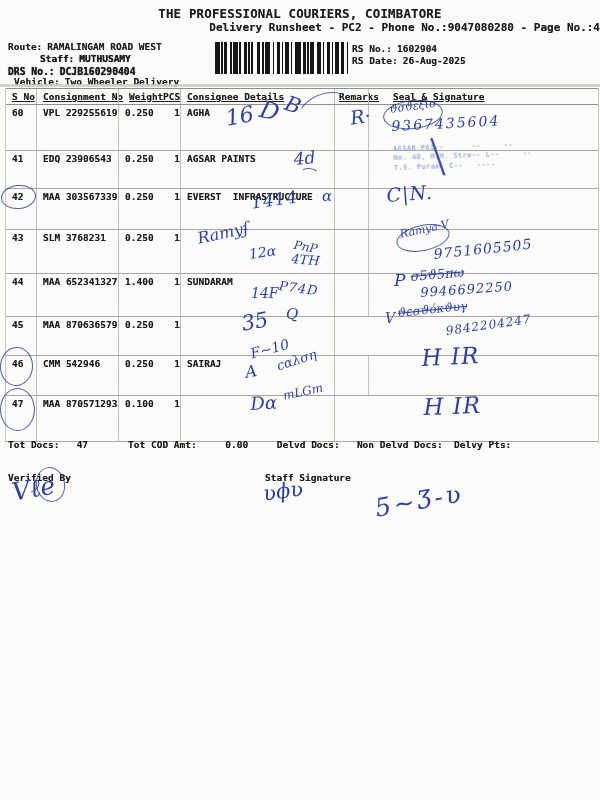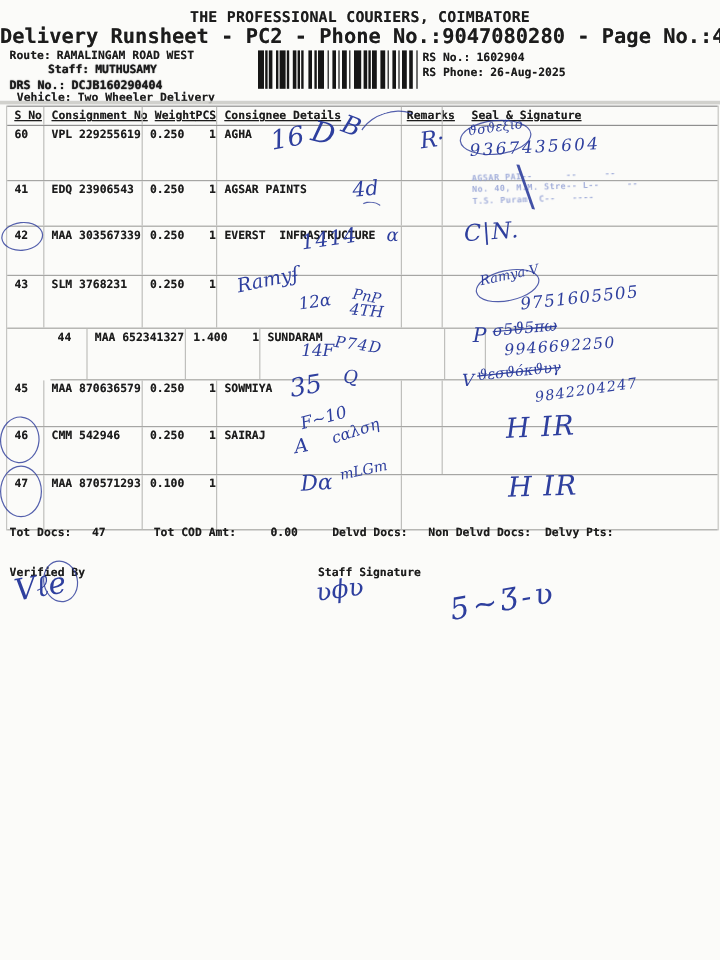--- a/index.html
+++ b/index.html
@@ -5,21 +5,21 @@
   html,body{margin:0;padding:0;}
   .sheet{
     position:relative;width:600px;height:800px;overflow:hidden;
     background:#fbfbf9;
     font-family:"DejaVu Sans Mono","Liberation Mono",monospace;
     color:#1c1c1c;
   }
   .printed{position:absolute;font-weight:bold;white-space:pre;
     text-shadow:0 0 .5px rgba(20,20,20,.55);}
   .title{top:6px;left:0;width:100%;text-align:center;font-size:12.4px;letter-spacing:.2px;}
-  .subtitle{top:21px;left:0;width:100%;text-align:right;font-size:17px;}
+  .subtitle{top:21px;left:0;width:100%;text-align:right;font-size:11px;}
   .m-route{top:41px;left:8px;font-size:9.5px;}
   .m-staff{top:53px;left:8px;font-size:9.5px;text-shadow:0 0 .9px #111;margin-left:32px;}
   .m-drs{top:66px;left:8px;font-size:9.7px;text-shadow:0 0 1px #000;}
   .m-vehicle{top:76px;left:14px;font-size:9.5px;}
   .m-rsno{top:43px;left:352px;font-size:9.5px;}
   .m-rsdate{top:55px;left:352px;font-size:9.5px;}
   .label-gap{margin-right:5px;}
   .gray-band{position:absolute;top:84px;left:0;width:600px;height:2.5px;background:#c9c9c6;opacity:.85;}
   .barcode{position:absolute;top:42px;left:215px;width:135px;height:32px;display:flex;align-items:stretch;}
   .barcode span{display:block;height:100%;}
@@ -58,21 +58,21 @@
 <div class="sheet">
 
   <div class="printed title">THE PROFESSIONAL COURIERS, COIMBATORE</div>
   <div class="printed subtitle">Delivery Runsheet - PC2 - Phone No.:9047080280 - Page No.:4</div>
 
   <div class="printed m-route"><span class="label-gap">Route:</span><span>RAMALINGAM ROAD WEST</span></div>
   <div class="printed m-staff"><span class="label-gap">Staff:</span><span>MUTHUSAMY</span></div>
   <div class="printed m-drs"><span class="label-gap">DRS No.:</span><span>DCJB160290404</span></div>
   <div class="printed m-vehicle"><span class="label-gap">Vehicle:</span><span>Two Wheeler Delivery</span></div>
   <div class="printed m-rsno"><span class="label-gap">RS No.:</span><span>1602904</span></div>
-  <div class="printed m-rsdate"><span class="label-gap">RS Phone:</span><span>26-Aug-2025</span></div>
+  <div class="printed m-rsdate"><span class="label-gap">RS Date:</span><span>26-Aug-2025</span></div>
 
   <div class="barcode" id="barcode">
       <span style="width: 4.55056px; background: rgb(22, 22, 22);"></span>
       <span style="width: 1.51685px; background: transparent;"></span>
       <span style="width: 1.51685px; background: rgb(22, 22, 22);"></span>
       <span style="width: 1.51685px; background: transparent;"></span>
       <span style="width: 3.03371px; background: rgb(22, 22, 22);"></span>
       <span style="width: 3.03371px; background: transparent;"></span>
       <span style="width: 1.51685px; background: rgb(22, 22, 22);"></span>
       <span style="width: 1.51685px; background: transparent;"></span>
@@ -167,35 +167,34 @@
         </div>
         <div class="trow" style="height: 43px;">
           <div class="cell c-sno">43</div>
           <div class="cell bl">SLM 3768231</div>
           <div class="cell bl">0.250</div>
           <div class="cell c-pcs">1</div>
           <div class="cell bl"></div>
           <div class="cell bl"></div>
           <div class="cell bl c-seal"></div>
         </div>
-        <div class="trow" style="height: 42px; margin-left: 36px;">
+        <div class="trow" style="height: 42px;">
           <div class="cell c-sno">44</div>
           <div class="cell bl">MAA 652341327</div>
           <div class="cell bl">1.400</div>
           <div class="cell c-pcs">1</div>
           <div class="cell bl">SUNDARAM</div>
           <div class="cell bl"></div>
           <div class="cell bl c-seal"></div>
         </div>
         <div class="trow" style="height: 38px;">
           <div class="cell c-sno">45</div>
           <div class="cell bl">MAA 870636579</div>
           <div class="cell bl">0.250</div>
           <div class="cell c-pcs">1</div>
-          <div class="cell bl">SOWMIYA</div>
           <div class="cell bl"></div>
           <div class="cell bl c-seal"></div>
         </div>
         <div class="trow" style="height: 39px;">
           <div class="cell c-sno">46</div>
           <div class="cell bl">CMM 542946</div>
           <div class="cell bl">0.250</div>
           <div class="cell c-pcs">1</div>
           <div class="cell bl">SAIRAJ</div>
           <div class="cell bl"></div>

